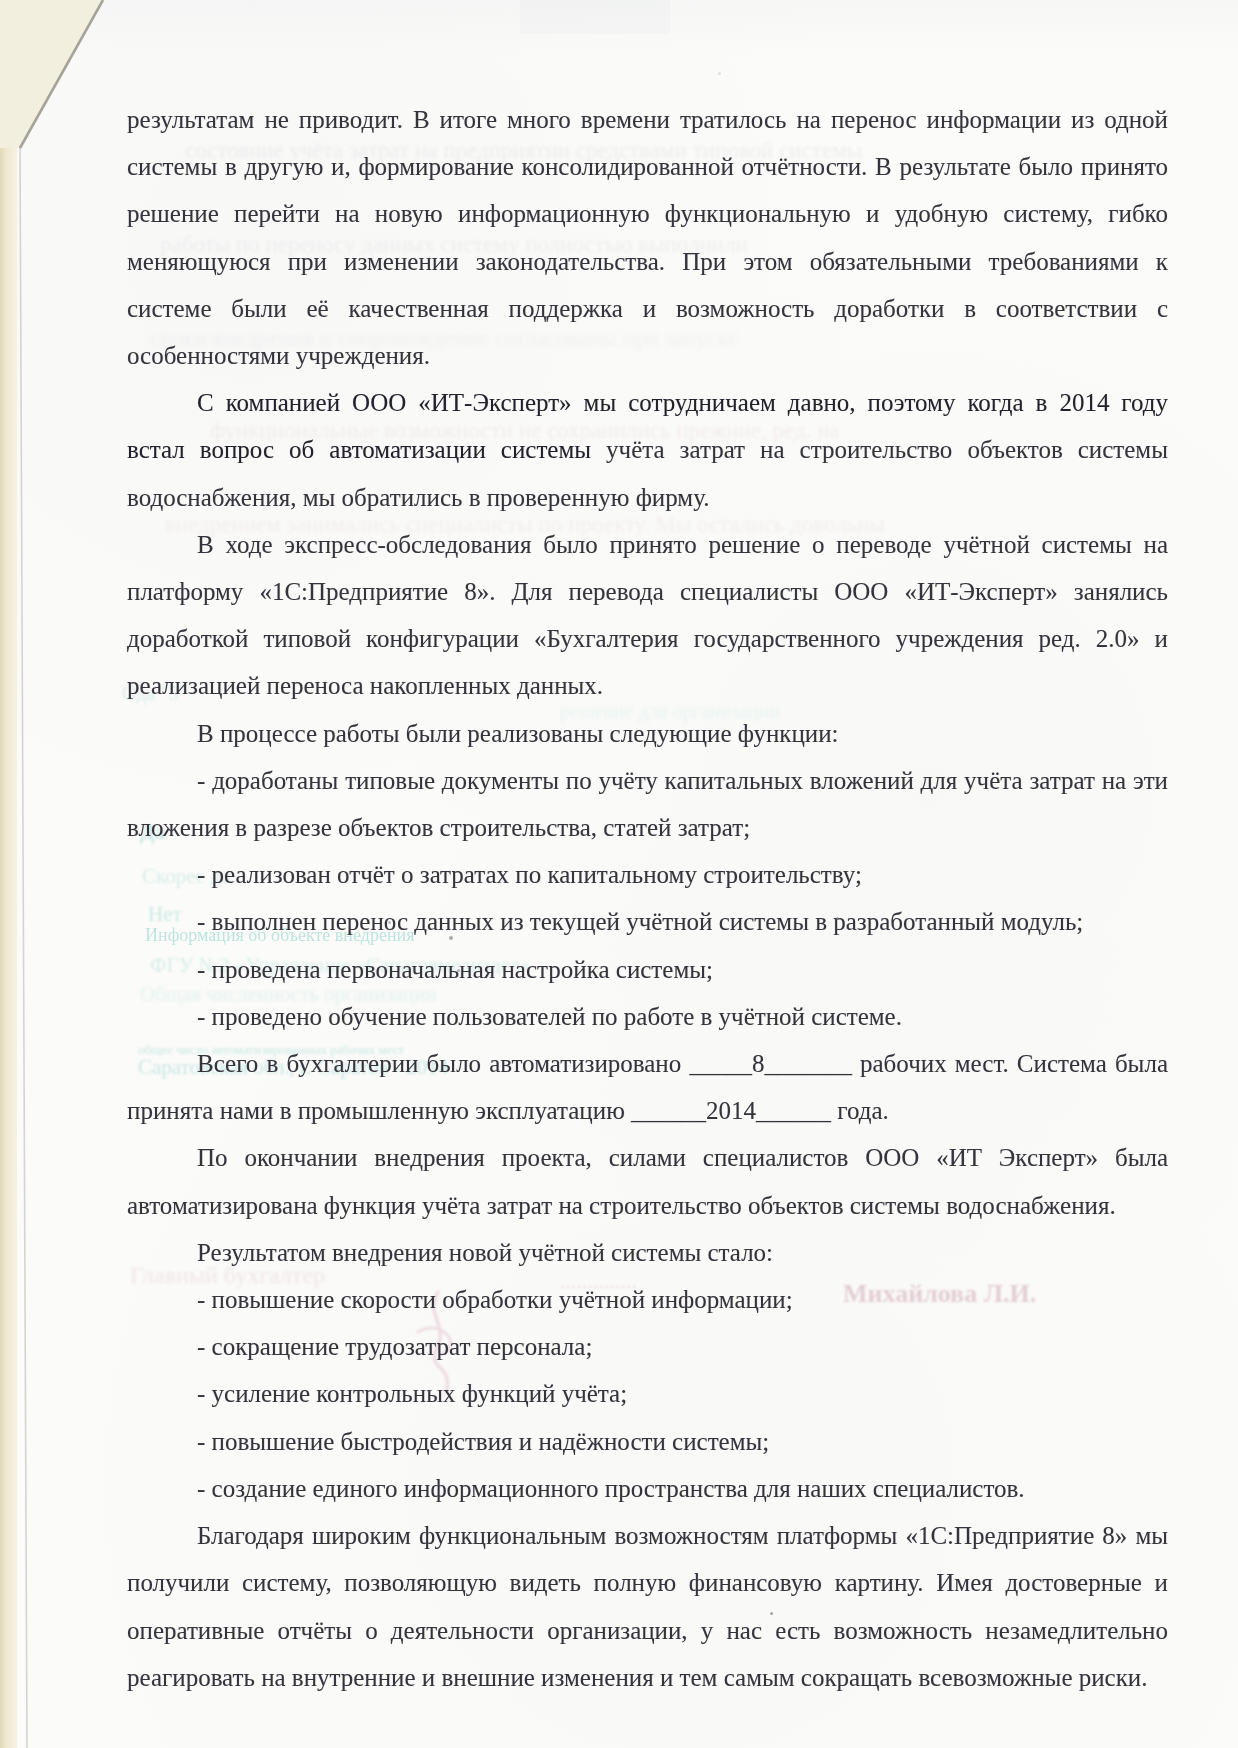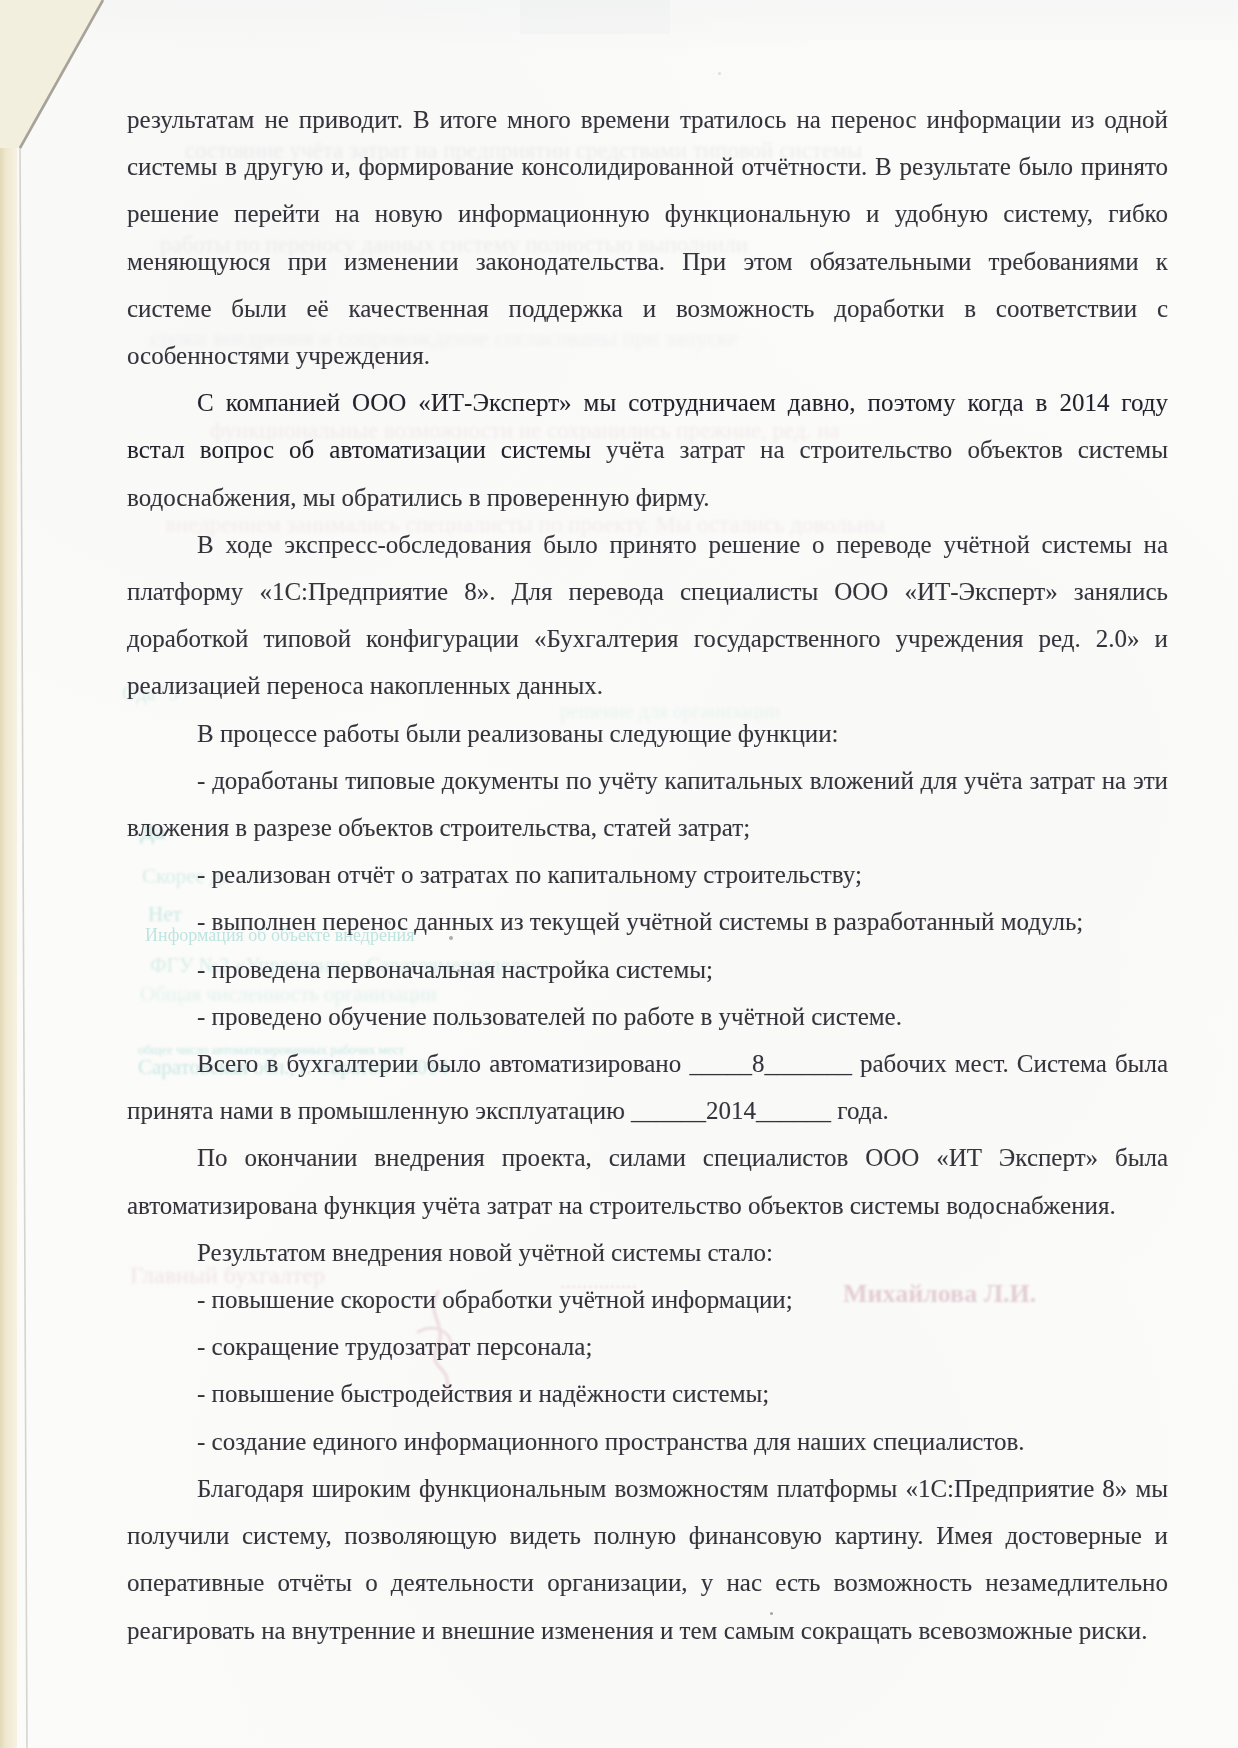--- a/index.html
+++ b/index.html
@@ -90,20 +90,21 @@
       <p class="para indent">- доработаны типовые документы по учёту капитальных вложений для учёта затрат на эти вложения в разрезе объектов строительства, статей затрат;</p>
       <p class="para indent">- реализован отчёт о затратах по капитальному строительству;</p>
       <p class="para indent">- выполнен перенос данных из текущей учётной системы в разработанный модуль;</p>
       <p class="para indent">- проведена первоначальная настройка системы;</p>
       <p class="para indent">- проведено обучение пользователей по работе в учётной системе.</p>
       <p class="para indent">Всего в бухгалтерии было автоматизировано _____8_______ рабочих мест. Система была принята нами в промышленную эксплуатацию ______2014______ года.</p>
       <p class="para indent">По окончании внедрения проекта, силами специалистов ООО «ИТ Эксперт» была автоматизирована функция учёта затрат на строительство объектов системы водоснабжения.</p>
       <p class="para indent">Результатом внедрения новой учётной системы стало:</p>
       <p class="para indent">- повышение скорости обработки учётной информации;</p>
       <p class="para indent">- сокращение трудозатрат персонала;</p>
+      <p class="para indent">- усиление контрольных функций учёта;</p>
       <p class="para indent">- повышение быстродействия и надёжности системы;</p>
       <p class="para indent">- создание единого информационного пространства для наших специалистов.</p>
       <p class="para indent">Благодаря широким функциональным возможностям платформы «1С:Предприятие 8» мы получили систему, позволяющую видеть полную финансовую картину. Имея достоверные и оперативные отчёты о деятельности организации, у нас есть возможность незамедлительно реагировать на внутренние и внешние изменения и тем самым сокращать всевозможные риски.</p>
     </div>
 
   <div>
       <div class="speck" style="left: 449px; top: 936px; width: 4px; height: 4px; background: rgb(106, 106, 114); opacity: 0.55;"></div>
       <div class="speck" style="left: 457px; top: 969px; width: 3px; height: 3px; background: rgb(124, 124, 132); opacity: 0.55;"></div>
       <div class="speck" style="left: 388px; top: 921px; width: 3px; height: 3px; background: rgb(138, 138, 146); opacity: 0.55;"></div>
       <div class="speck" style="left: 836px; top: 917px; width: 3px; height: 3px; background: rgb(115, 115, 124); opacity: 0.55;"></div>

